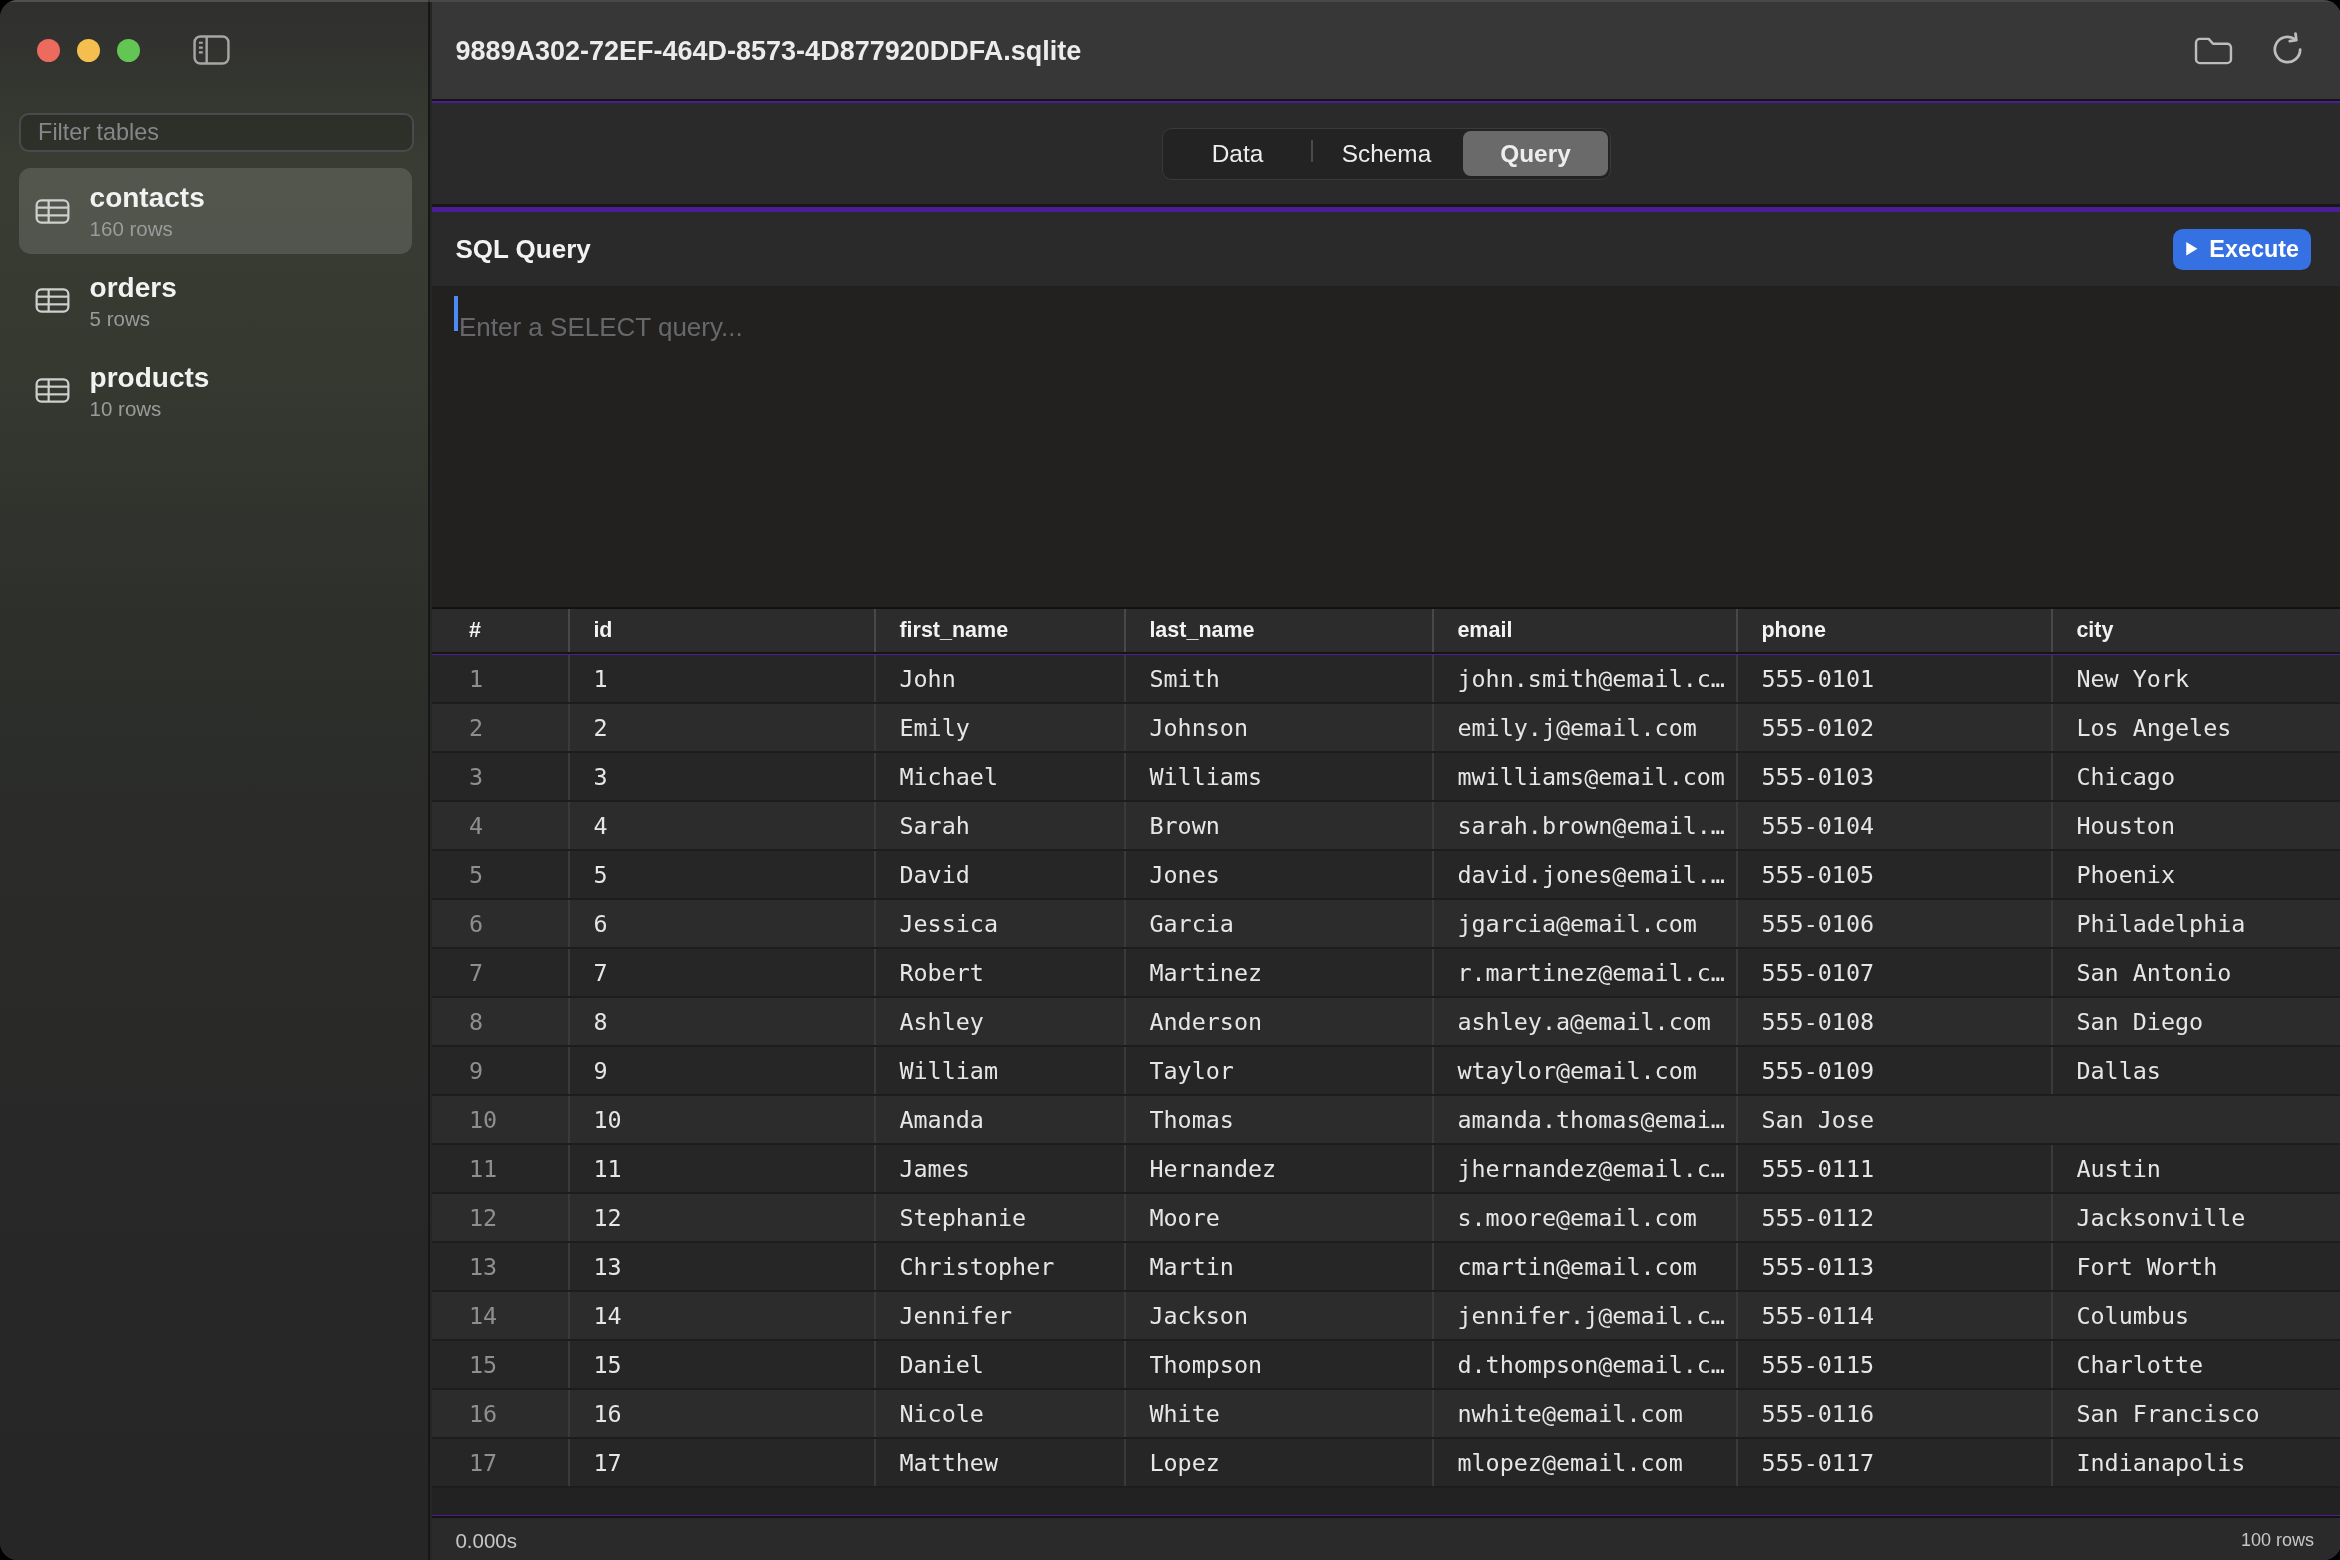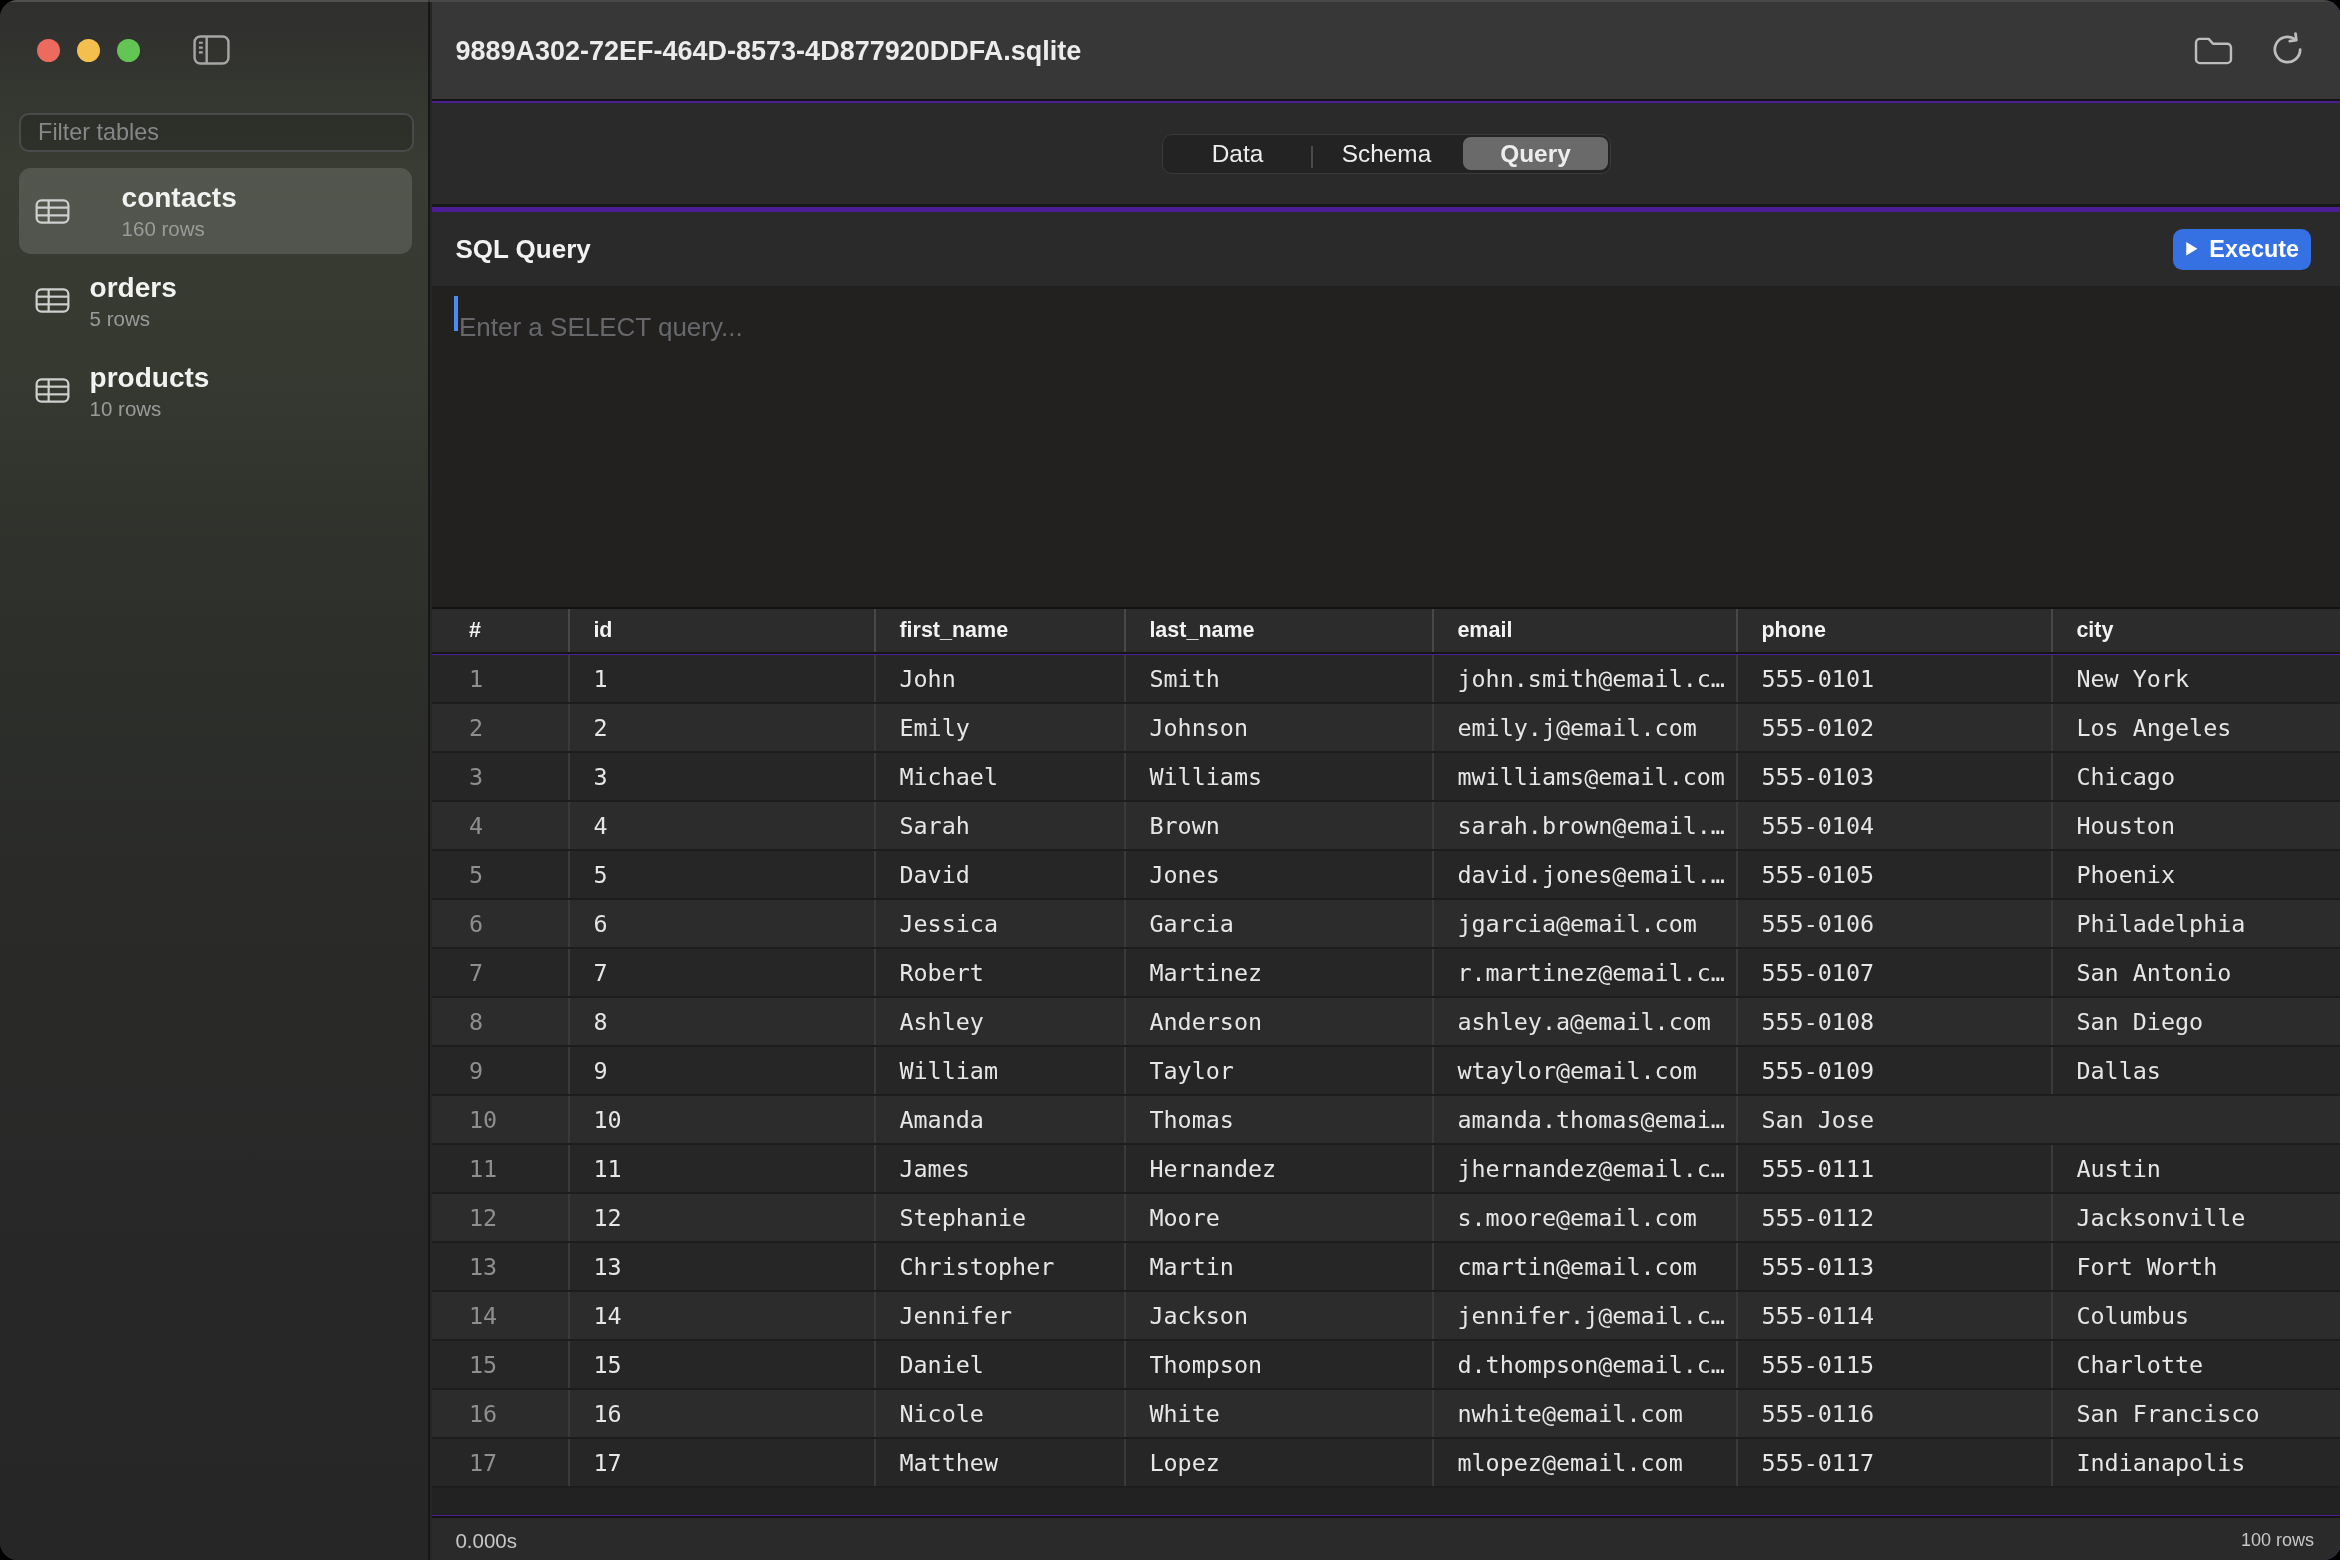--- a/index.html
+++ b/index.html
@@ -22,40 +22,40 @@
   .toggle-icon { position:absolute; left:193px; top:35px; }
 
   .filter-box { position:absolute; left:18.5px; top:113px; width:395px; height:39px;
     border:2px solid #4a4a4c; border-radius:9.8px; background:rgba(20,20,20,0.25);
     color:#e8e8e8; font-size:23.4px; padding:0 17.6px; outline:none; font-family:"Liberation Sans",sans-serif; }
   .filter-box::placeholder { color:#85878a; }
 
   .table-list { position:absolute; left:0; top:168px; width:430px; }
   .side-item { position:relative; height:86px; margin:0 18.5px 0 18.5px; border-radius:11.7px;
     display:flex; align-items:center; cursor:default; }
-  .side-item.selected { background:rgba(255,255,255,0.135);gap:32px; }
+  .side-item.selected { background:rgba(255,255,255,0.135); }
   .side-item + .side-item { margin-top:3.9px; }
   .side-item svg { margin-left:16.6px; flex:0 0 auto; }
   .side-text { margin-left:19.5px; }
   .side-title { font-size:28px; font-weight:700; color:#f2f2f2; line-height:33px; }
   .side-sub { font-size:20.5px; color:#9b9b9b; line-height:25px; margin-top:2px; }
 
   
   .main { position:absolute; left:432px; top:2px; width:1909px; height:1560px; background:#4c1d95; }
 
   .titlebar { position:absolute; left:0; top:0; width:100%; height:99px; background:#373737;
     border-bottom:2px solid #141414; }
   .title { position:absolute; left:23.4px; top:0; height:99px; line-height:99px;
     font-size:27px; font-weight:600; color:#ececec; }
   .folder-btn { position:absolute; right:107px; top:32px; }
   .refresh-btn { position:absolute; right:35px; top:29px; }
 
   .tabbar { position:absolute; left:0; top:101px; width:100%; height:104px; background:#2a2a2a;
     border-bottom:3.9px solid #171717; display:flex; align-items:center; justify-content:center; }
-  .segmented { display:flex; width:449px; height:40px; background:#232323;
+  .segmented { display:flex; width:449px; height:52px; background:#232323;
     border:1px solid #3a3a3a; border-radius:9.8px; align-items:stretch; }
   .segment { position:relative; flex:1; display:flex; align-items:center; justify-content:center;
     font-size:24.4px; font-weight:500; color:#ededed; border-radius:7.8px; margin:2.9px 2px; cursor:default; }
   .segment.selected { background:#6a6a6a; font-weight:600; }
   .segment + .segment::before { content:""; position:absolute; left:-2.9px; top:8.8px; width:2px; height:21.5px;
     background:#4a4a4a; }
   .segment.selected::before, .segment.selected + .segment::before { display:none; }
 
   .sql-header { position:absolute; left:0; top:210px; width:100%; height:74px; background:#2a2a2a; }
   .sql-title { position:absolute; left:23.4px; top:0; height:74px; line-height:74px;

